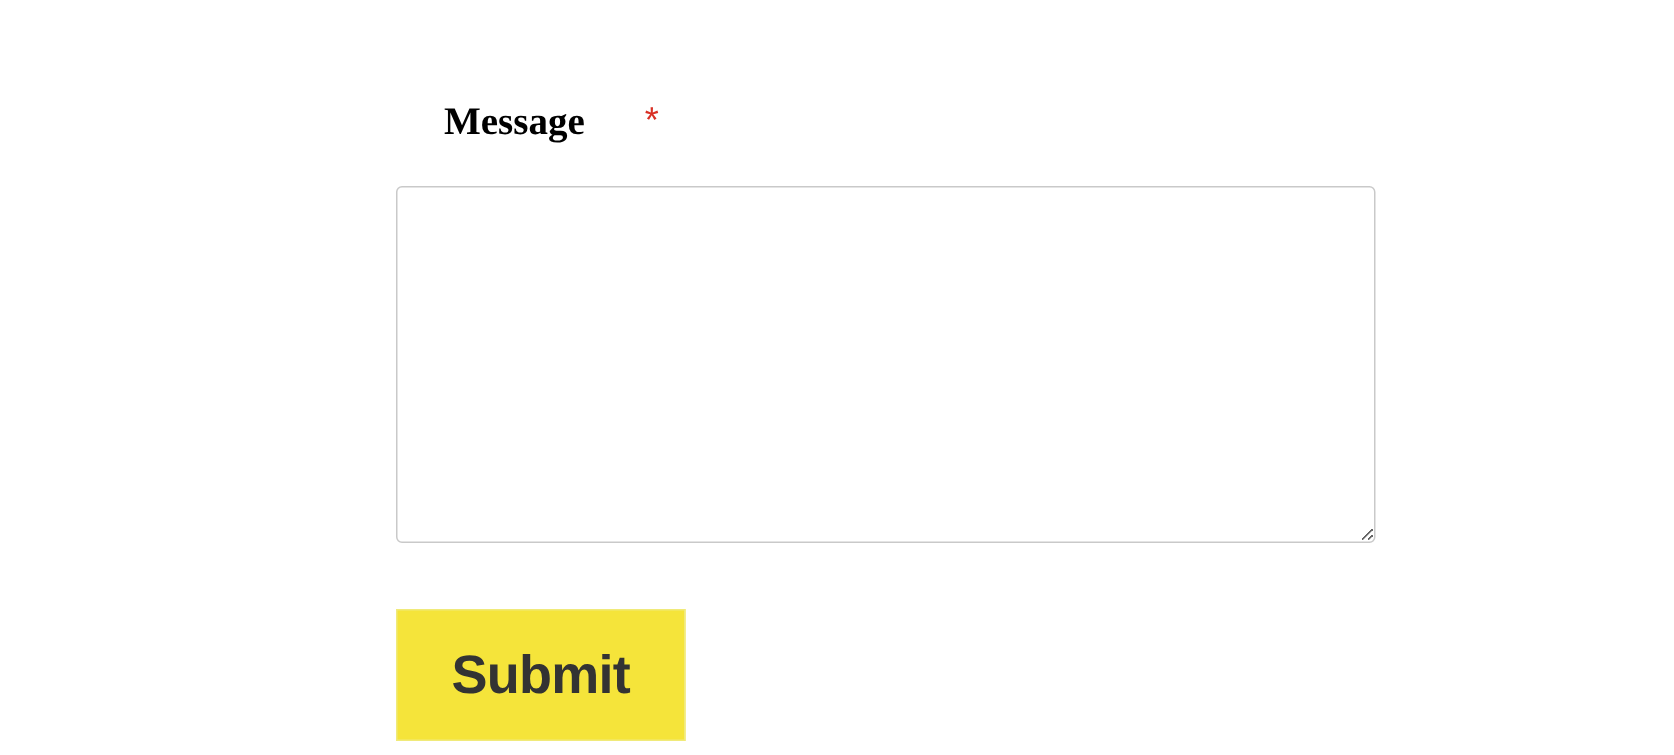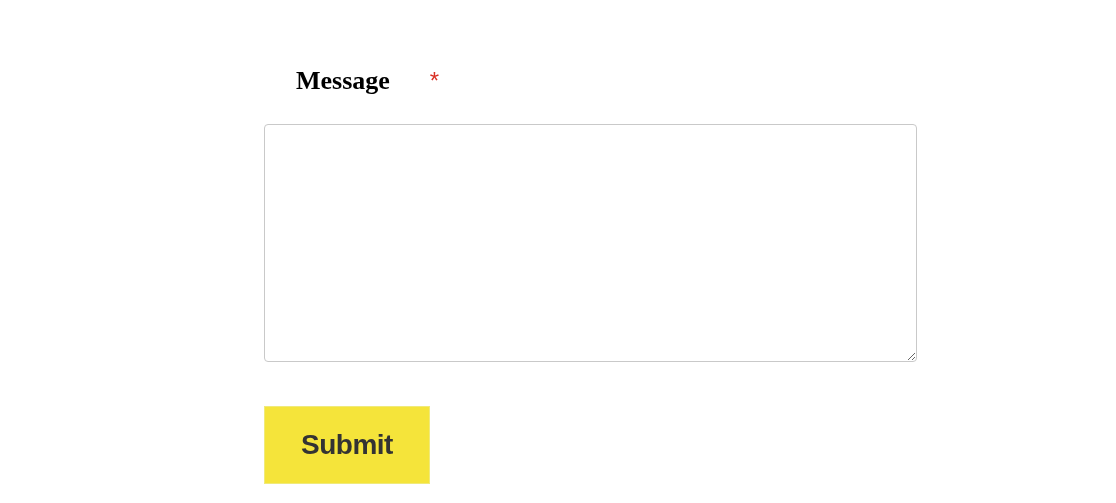--- a/index.html
+++ b/index.html
@@ -45,21 +45,21 @@
       font-family: Arial, Helvetica, sans-serif;
       resize: both;
       background: #ffffff;
     }
     .submit-button {
       margin-top: 44px;
       padding: 22px 36px;
       background: #f5e43a;
       border: 1px solid #f0ea7a;
       color: #333333;
-      font-size: 28px;
+      font-size: 36px;
       font-weight: 600;
       font-family: Arial, Helvetica, sans-serif;
       cursor: pointer;
       letter-spacing: -0.5px;
     }
   </style>
 </head>
 <body>
 
 <div class="form-container">

